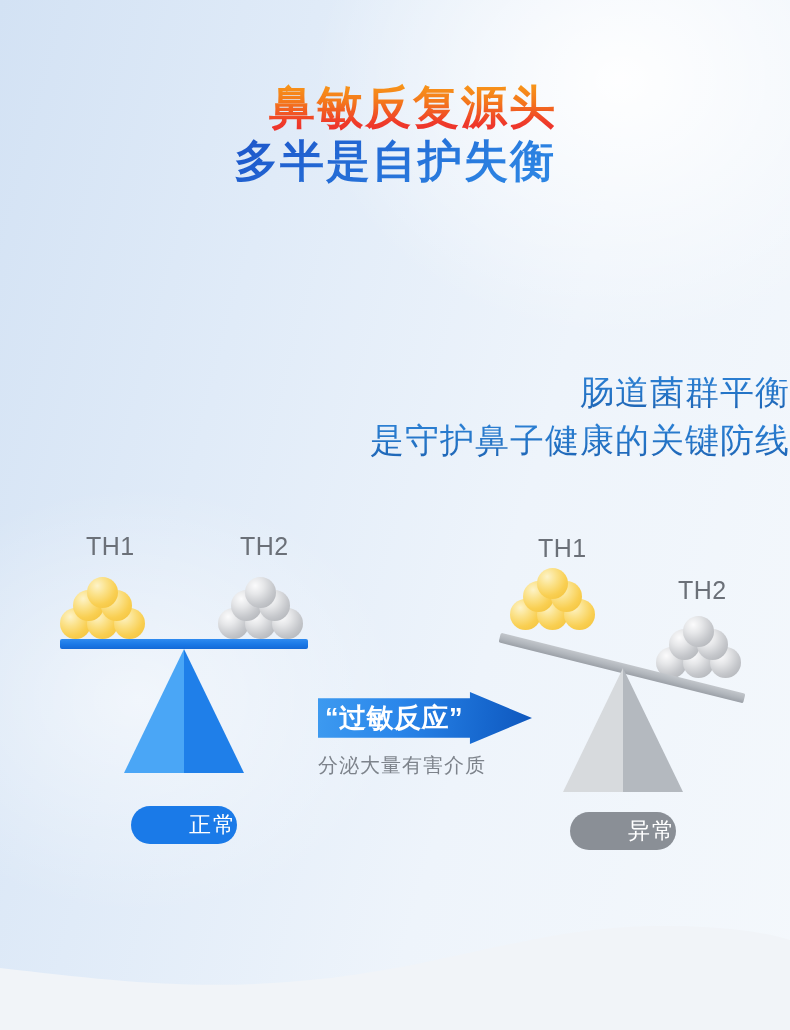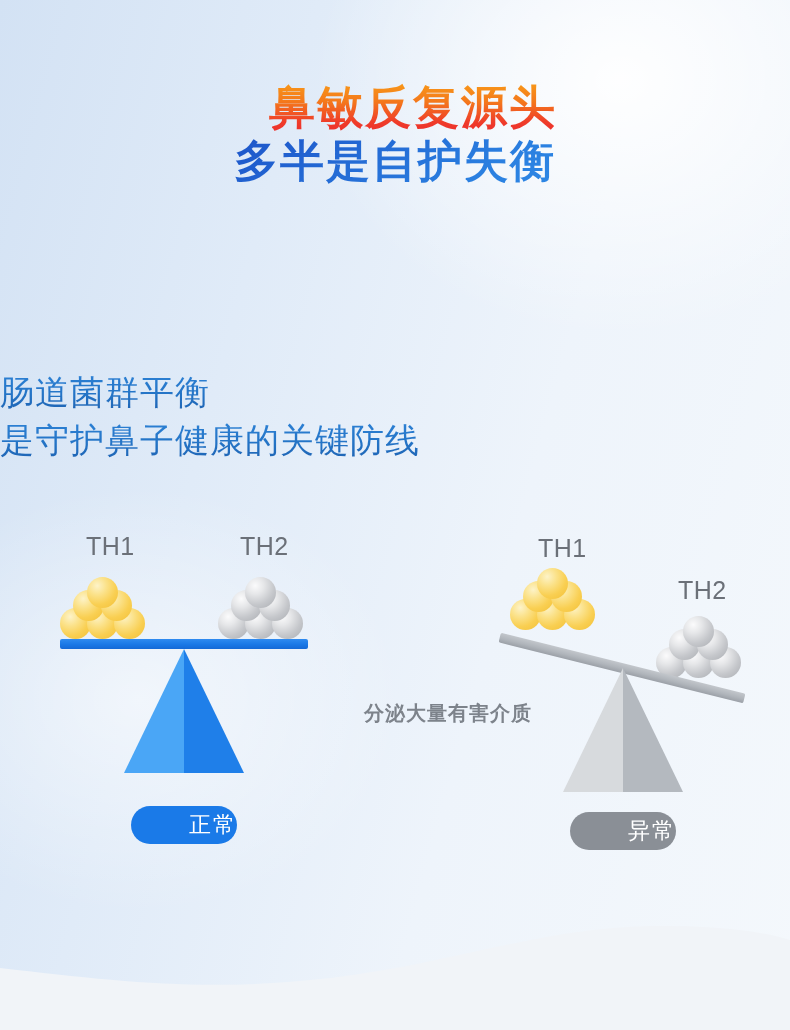--- a/index.html
+++ b/index.html
@@ -72,21 +72,21 @@
     color: transparent;
     -webkit-text-fill-color: transparent;
   }
 
   
   .subtitle {
     position: absolute;
     top: 368px;
     left: 0;
     width: 790px;
-    text-align: left;
+    text-align: right;
   }
   .sub-line {
     font-size: 34px;
     line-height: 1.42;
     letter-spacing: 1px;
     background: linear-gradient(180deg, #2f84d8 0%, #2474c6 55%, #1d5fae 100%);
     -webkit-background-clip: text;
     background-clip: text;
     color: transparent;
     -webkit-text-fill-color: transparent;
@@ -222,26 +222,25 @@
     text-align: center;
     color: #ffffff;
     font-size: 27px;
     font-weight: bold;
     letter-spacing: 0.5px;
     white-space: nowrap;
   }
   .arrow-caption {
     margin-top: 8px;
     width: 214px;
-    text-align: right;
+    text-align: left;
     font-size: 20px;
     color: #7d838b;
     letter-spacing: 1px;
     white-space: nowrap;
-    font-weight: bold;
   }
 
   
   .wave {
     position: absolute;
     left: 0;
     bottom: 0;
     width: 790px;
     height: 110px;
   }
@@ -327,20 +326,24 @@
       <div class="fulcrum gray" style="left:85px; top:148px;">
         <span class="face l"></span>
         <span class="face r"></span>
       </div>
 
       <div class="badge gray" style="left:92px; top:292px;">异常</div>
     </div>
   </div>
 
   <div class="arrow-block">
+    <div class="arrow">
+      <span class="arrow-shape"></span>
+      <span class="arrow-text">“过敏反应”</span>
+    </div>
     <div class="arrow-caption">分泌大量有害介质</div>
   </div>
 
   <svg class="wave" viewBox="0 0 790 110" preserveAspectRatio="none">
     <path d="M0,48 C120,62 210,72 330,58 C450,44 540,8 650,6 C720,5 765,12 790,20 L790,110 L0,110 Z" fill="#f1f4f8"></path>
   </svg>
 
 </div>
 
 </body></html>

